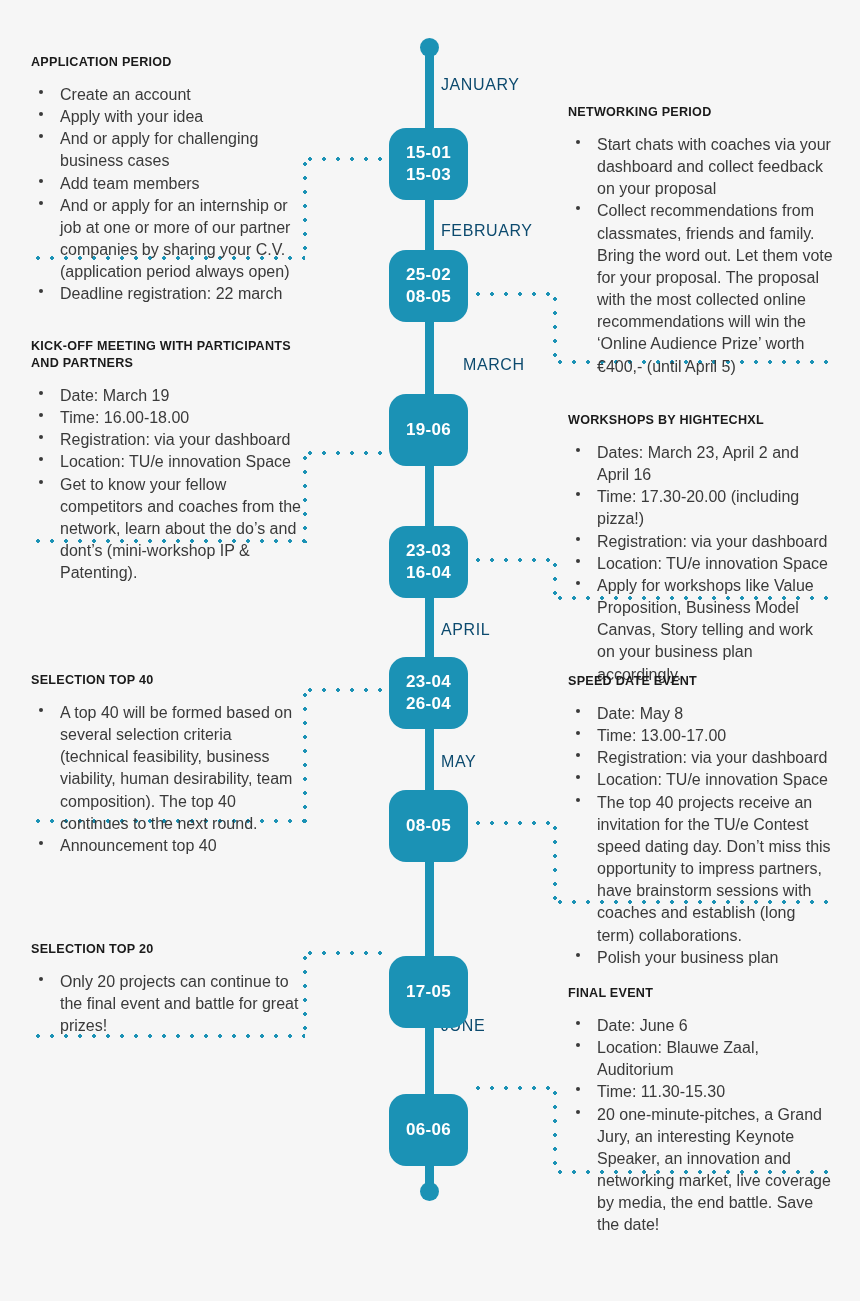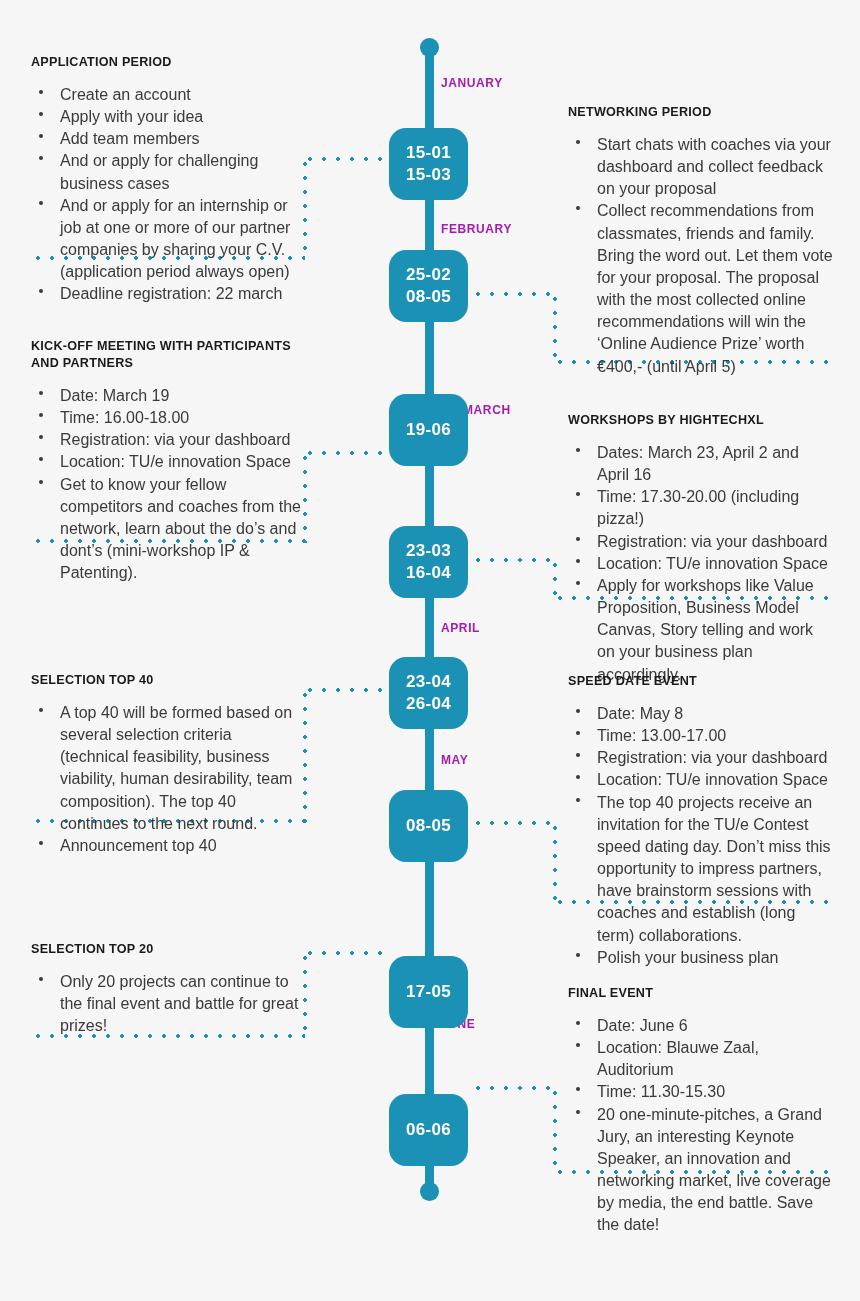--- a/index.html
+++ b/index.html
@@ -30,21 +30,21 @@
     position:absolute;left:389px;width:79px;
     background:#1b92b5;border-radius:17px;
     color:#ffffff;font-weight:bold;font-size:17px;
     display:flex;flex-direction:column;align-items:center;justify-content:center;
     letter-spacing:.3px;line-height:1.28;
   }
   .badge span{display:block;}
 
   
   .month{
-    position:absolute;color:#a21caf;font-weight:bold;font-size:12px;
+    position:absolute;color:#0c4a6e;font-weight:normal;font-size:16px;
     letter-spacing:.6px;white-space:nowrap;
   }
 
   
   .block{position:absolute;}
   .block h3{
     margin:0 0 13px 0;font-size:12.6px;font-weight:bold;
     letter-spacing:.25px;color:#1a1a1a;line-height:1.35;text-transform:uppercase;
   }
   .block ul{margin:0;padding:0;list-style:none;}
@@ -73,21 +73,21 @@
 <body>
 
 <div id="stage">
 
   <div class="cap top"></div>
   <div class="spine"></div>
   <div class="cap bot"></div>
 
   <div class="month" style="left:441px;top:76px;">JANUARY</div>
   <div class="month" style="left:441px;top:222px;">FEBRUARY</div>
-  <div class="month" style="left:463px;top:356px;margin-top:47px;">MARCH</div>
+  <div class="month" style="left:463px;top:356px;">MARCH</div>
   <div class="month" style="left:441px;top:621px;">APRIL</div>
   <div class="month" style="left:441px;top:753px;">MAY</div>
   <div class="month" style="left:441px;top:1017px;">JUNE</div>
 
   <div class="badge" style="top:128px;height:72px;">
     <span>15-01</span>
     <span>15-03</span>
   </div>
   <div class="badge" style="top:250px;height:72px;">
     <span>25-02</span>
@@ -144,22 +144,22 @@
 
   <div class="dot-h" style="left:471px;top:1086px;width:86px;"></div>
   <div class="dot-v" style="left:553px;top:1086px;height:88px;"></div>
   <div class="dot-h" style="left:553px;top:1170px;width:276px;"></div>
 
   <div class="block" style="left:31px;top:54px;width:272px;">
     <h3>APPLICATION PERIOD</h3>
     <ul>
       <li>Create an account</li>
       <li>Apply with your idea</li>
+      <li>And or apply for challenging business cases</li>
       <li>Add team members</li>
-      <li>And or apply for challenging business cases</li>
       <li>And or apply for an internship or job at one or more of our partner companies by sharing your C.V. (application period always open)</li>
       <li>Deadline registration: 22 march</li>
     </ul>
   </div>
 
   <div class="block" style="left:31px;top:338px;width:272px;">
     <h3>KICK-OFF MEETING WITH PARTICIPANTS AND PARTNERS</h3>
     <ul>
       <li>Date: March 19</li>
       <li>Time: 16.00-18.00</li>

